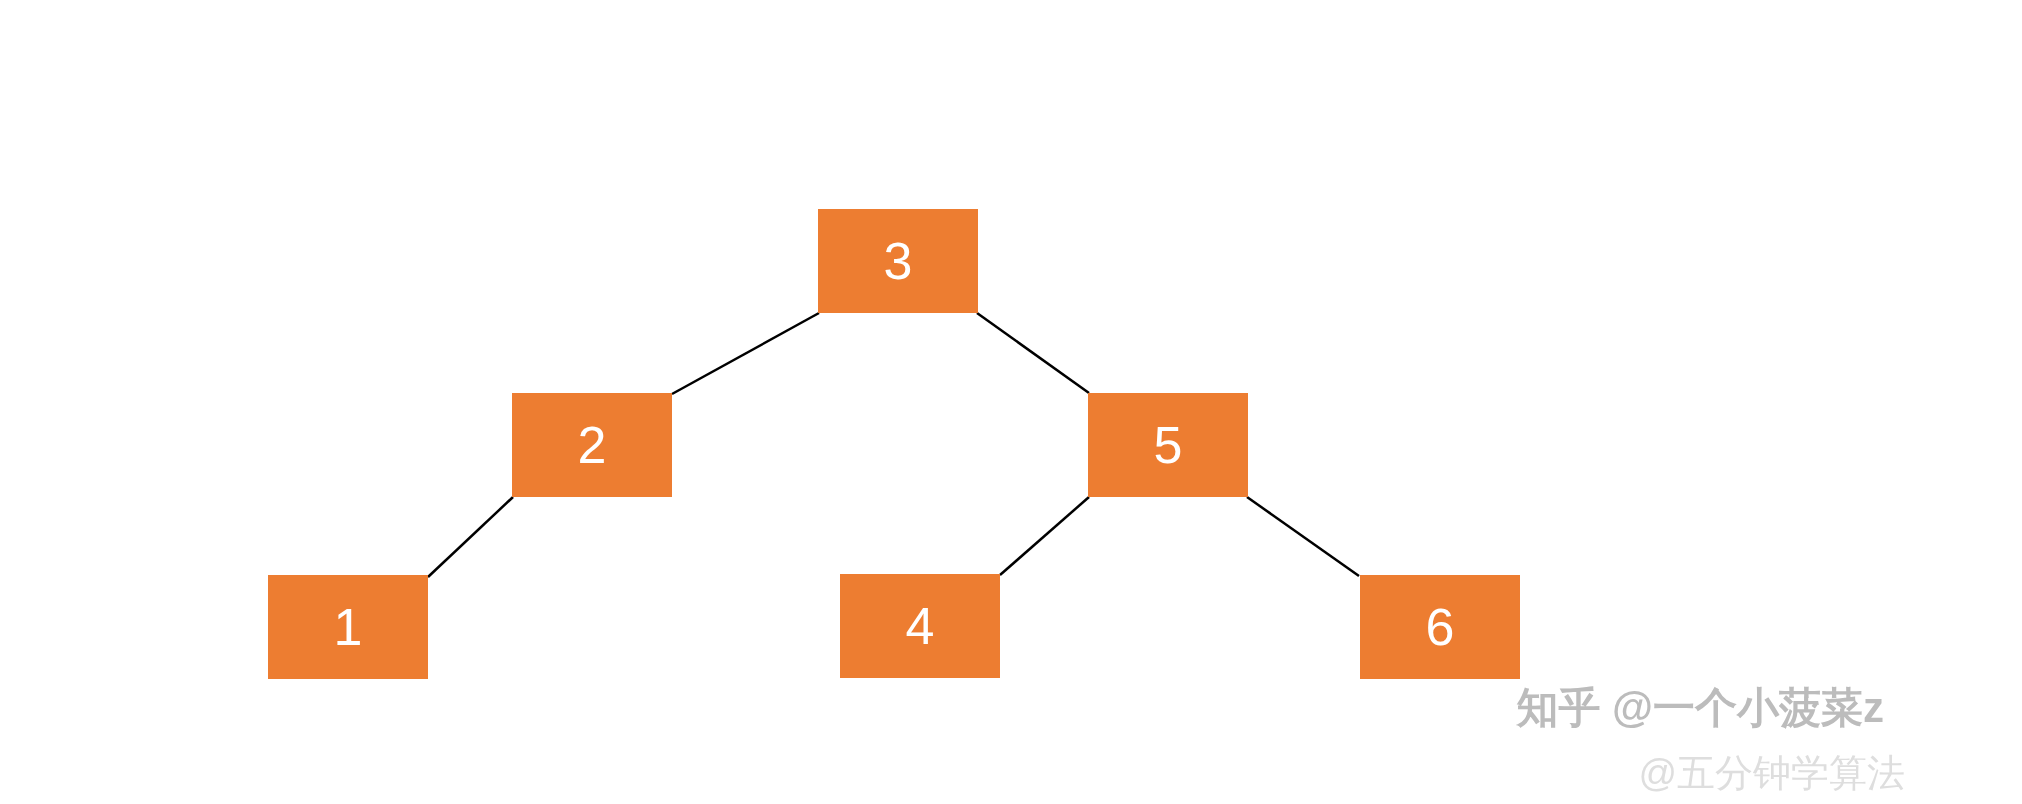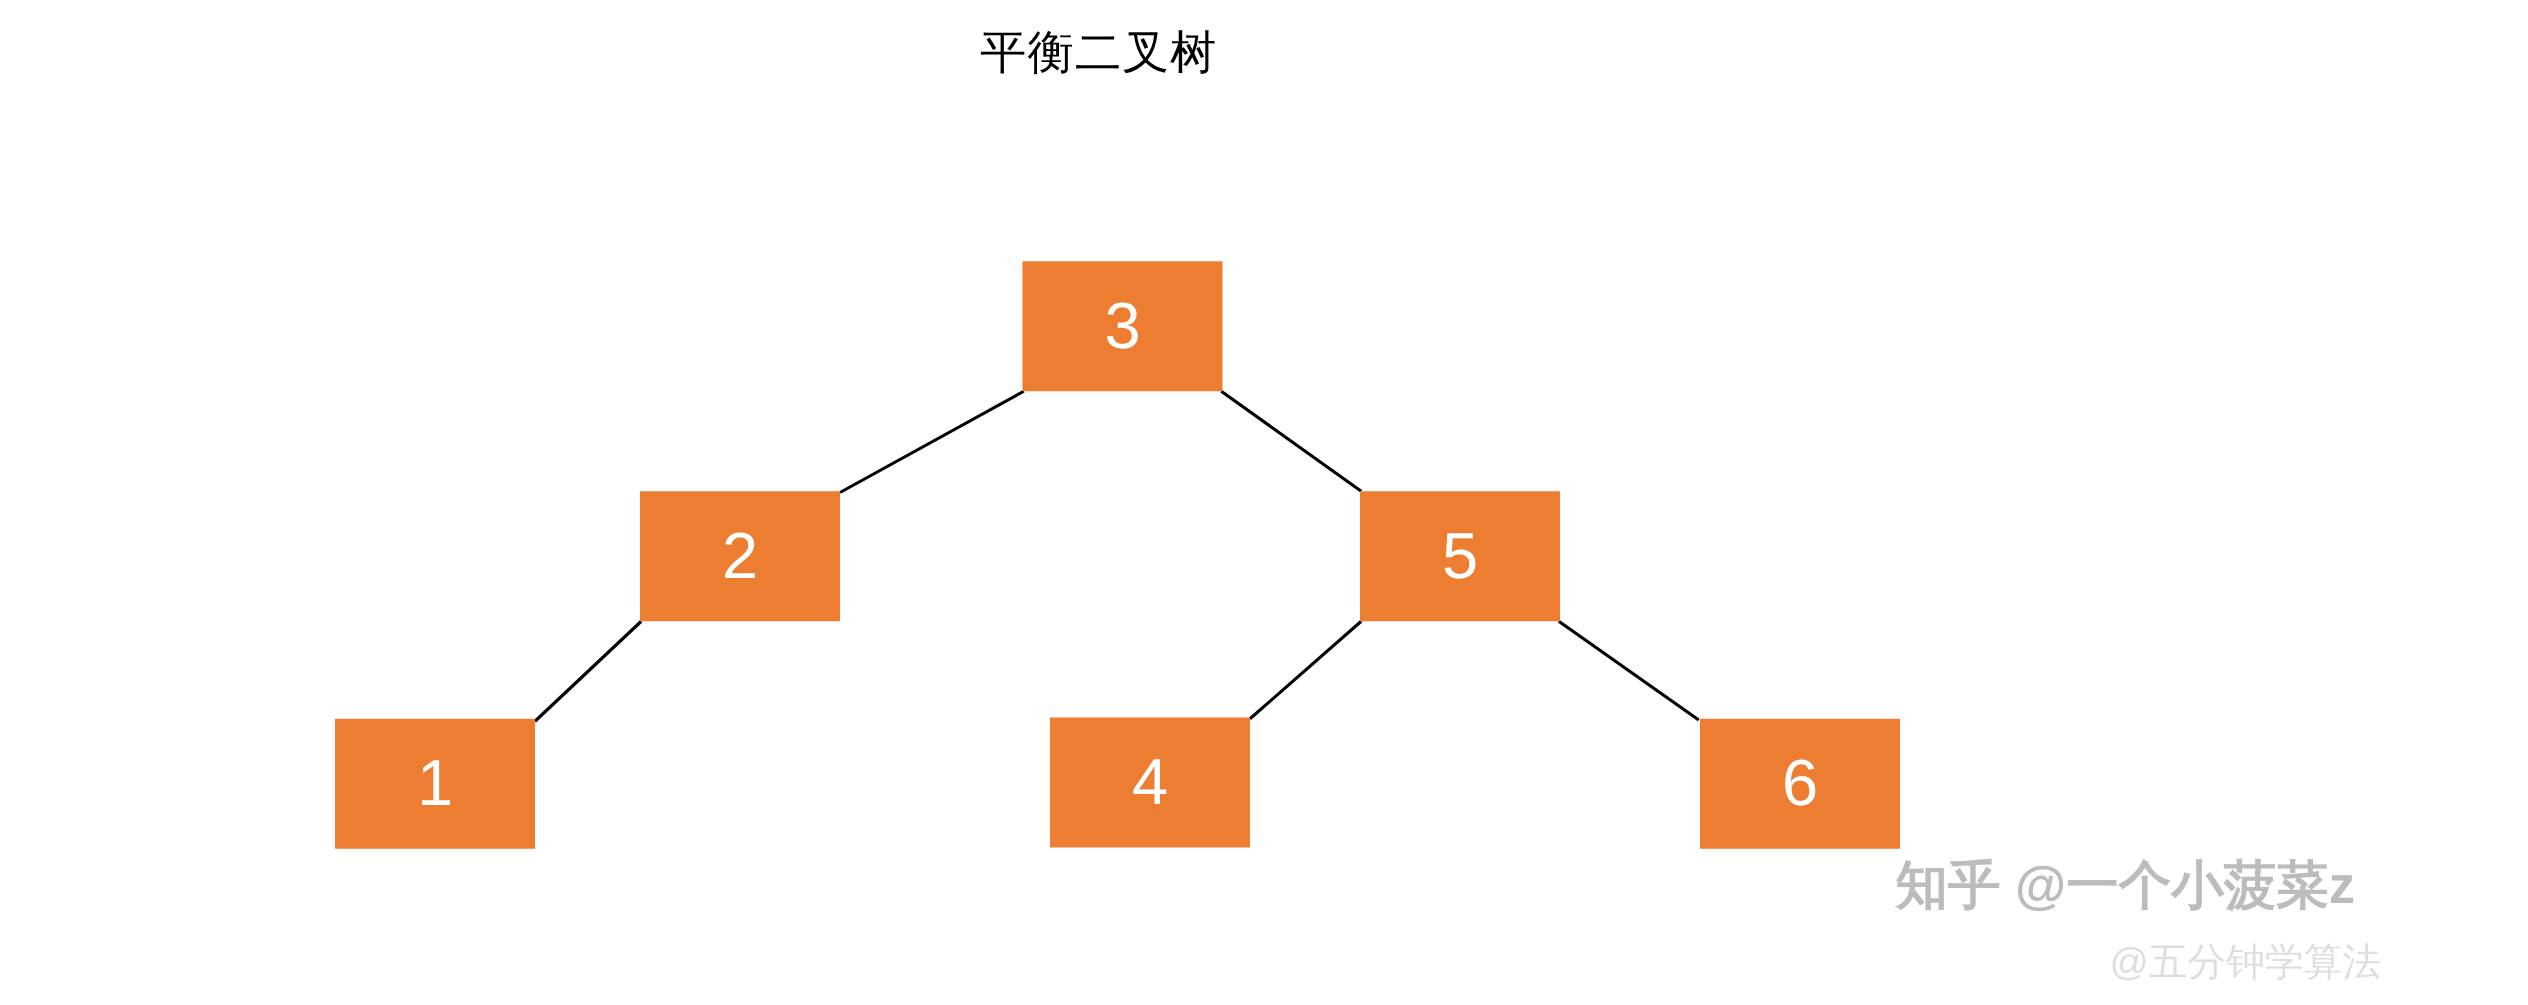--- a/index.html
+++ b/index.html
@@ -57,32 +57,31 @@
     line-height: 1.15;
     color: #bcbcbc;
     white-space: nowrap;
     text-shadow: 2px 2px 0 rgba(255,255,255,0.9);
     font-weight: bold;
   }
   .wm-secondary {
     position: absolute;
     top: 752px;
     right: 117px;
-    font-size: 31px;
+    font-size: 38px;
     line-height: 1.15;
     color: #dedede;
     white-space: nowrap;
   }
 </style>
 </head>
 <body>
 
 <div class="canvas">
 
-  <div class="title">平衡二叉树</div>
 
   <svg class="edges" viewBox="0 0 2022 804" xmlns="http://www.w3.org/2000/svg">
     <line x1="819" y1="313" x2="672" y2="394"></line>
     <line x1="977" y1="313" x2="1089" y2="393"></line>
     <line x1="513" y1="497" x2="428" y2="577"></line>
     <line x1="1089" y1="497" x2="1000" y2="575"></line>
     <line x1="1247" y1="497" x2="1359" y2="576"></line>
   </svg>
 
   <div class="node node-3">

